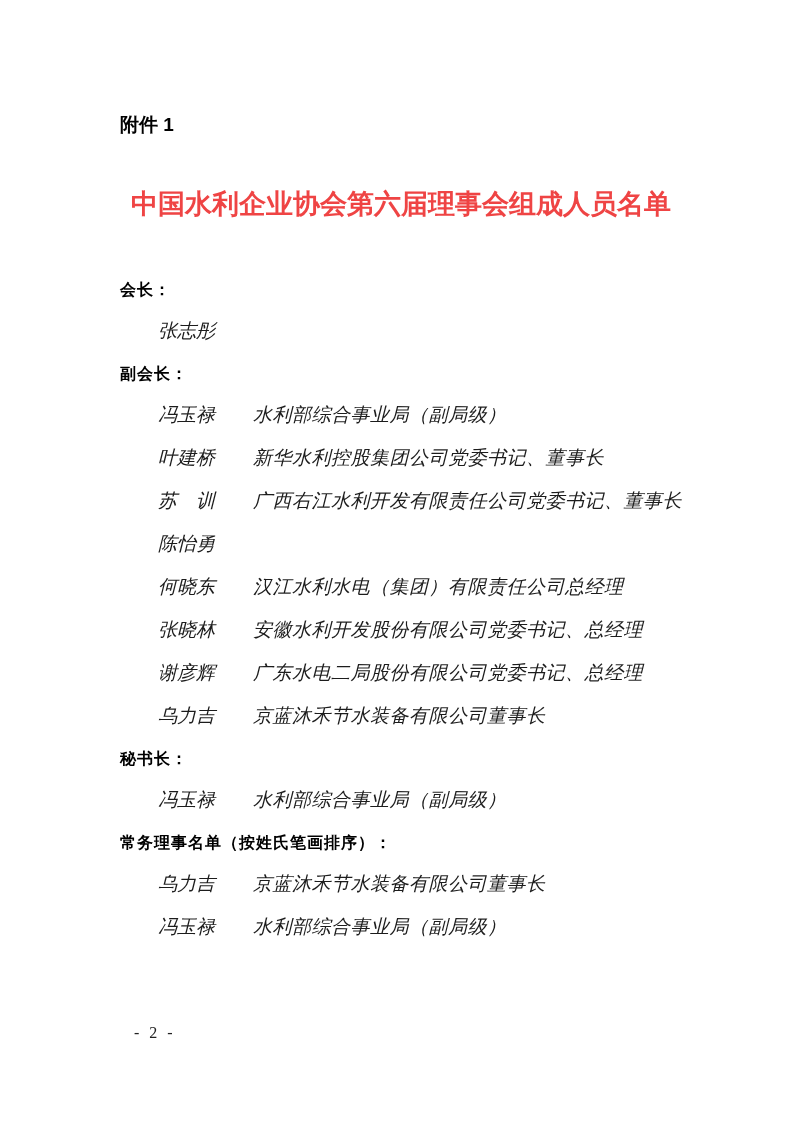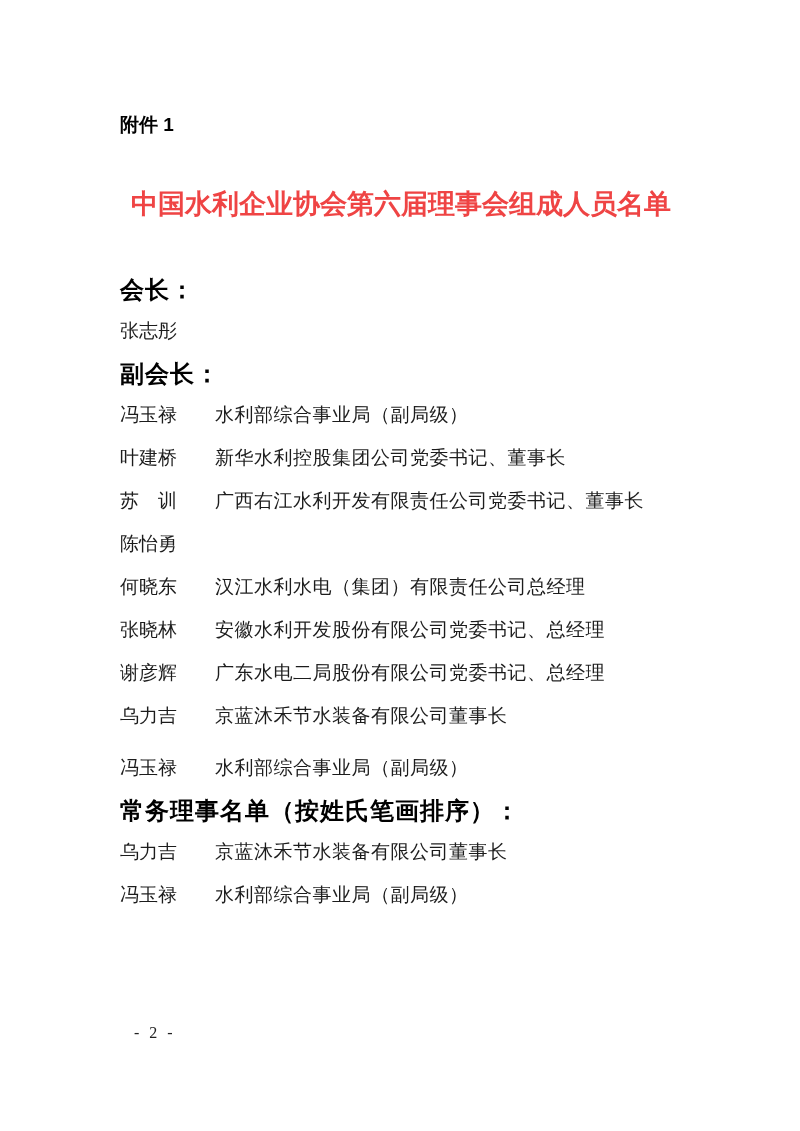--- a/index.html
+++ b/index.html
@@ -37,28 +37,30 @@
     margin-top: 56px;
   }
   .doc-section {
     margin: 0;
   }
   .doc-section + .doc-section {
     margin-top: 9px;
   }
   .section-heading {
     margin: 0;
-    font-size: 24px;
+    font-size: 16px;
     line-height: 26px;
     font-weight: bold;
     color: #000000;
     letter-spacing: 1px;
   }
   .members {
     margin-top: 6px;
+    margin-left: 38px;
+    font-style: italic;
   }
   .member-row {
     display: flex;
     align-items: center;
     height: 43px;
     font-size: 19px;
   }
   .member-name {
     flex: 0 0 95px;
     white-space: pre;
@@ -128,20 +130,21 @@
           <span class="member-title">广东水电二局股份有限公司党委书记、总经理</span>
         </div>
         <div class="member-row">
           <span class="member-name">乌力吉</span>
           <span class="member-title">京蓝沐禾节水装备有限公司董事长</span>
         </div>
       </div>
     </section>
 
     <section class="doc-section">
+      <h2 class="section-heading">秘书长：</h2>
       <div class="members">
         <div class="member-row">
           <span class="member-name">冯玉禄</span>
           <span class="member-title">水利部综合事业局（副局级）</span>
         </div>
       </div>
     </section>
 
     <section class="doc-section">
       <h2 class="section-heading">常务理事名单（按姓氏笔画排序）：</h2>

